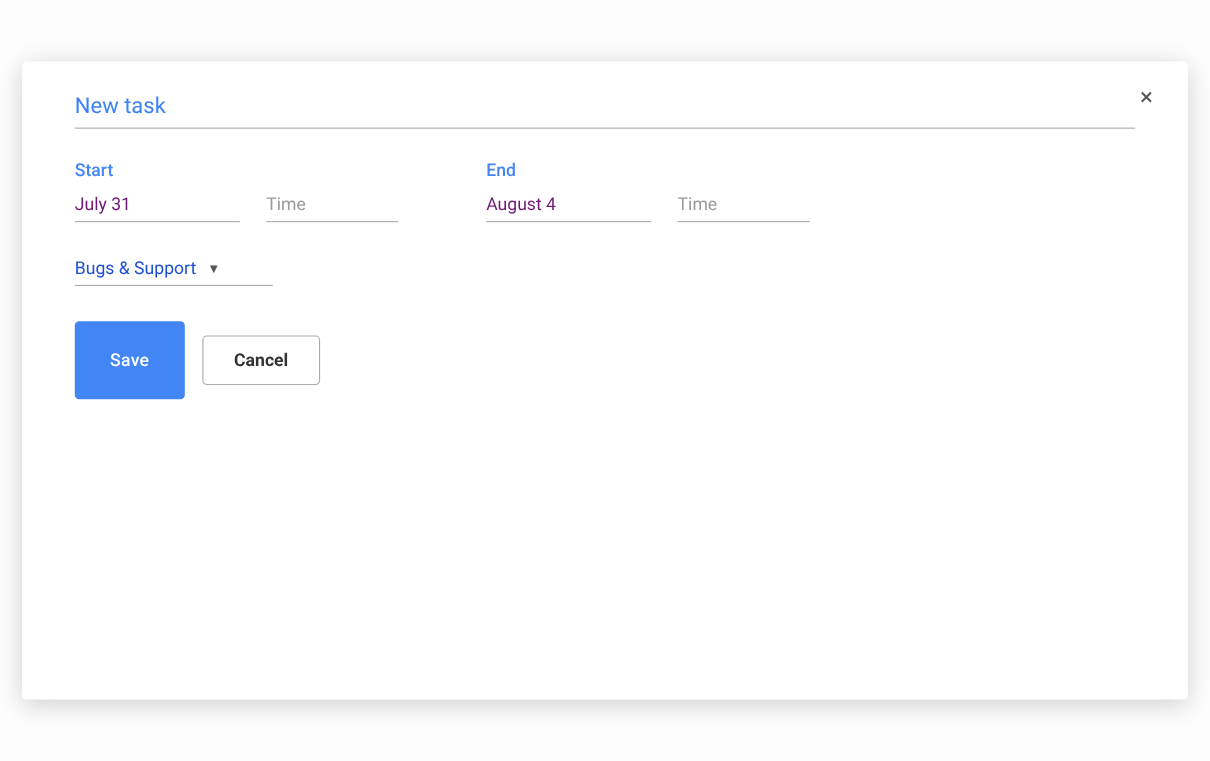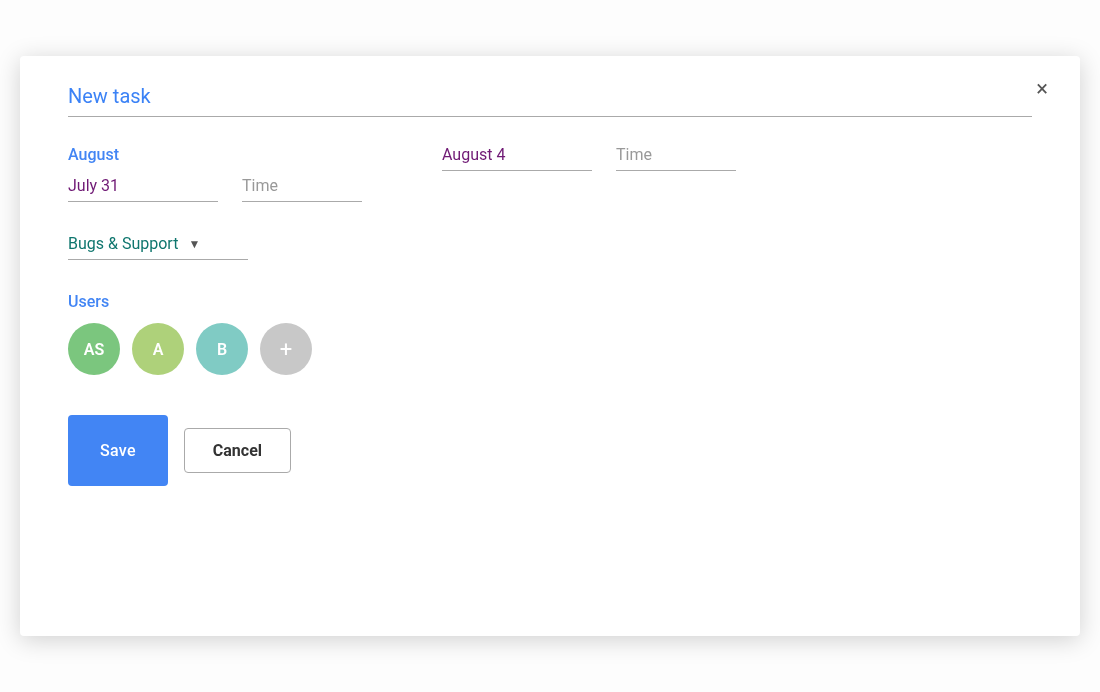--- a/index.html
+++ b/index.html
@@ -122,21 +122,21 @@
       gap: 8px;
       border-bottom: 1.5px solid #aaa;
       padding-bottom: 6px;
       cursor: pointer;
       width: fit-content;
       min-width: 180px;
     }
 
     .project-dropdown-label {
       font-size: 16px;
-      color: #0f766e;
+      color: #1d4ed8;
     }
 
     .dropdown-arrow {
       font-size: 12px;
       color: #555;
       margin-left: 2px;
     }
 
     .users-section {
       margin-bottom: 40px;
@@ -216,51 +216,43 @@
 
 <div class="dialog-overlay">
   <div class="dialog">
 
     <button class="close-btn">×</button>
 
     <input class="task-title-input" type="text" placeholder="New task" value="New task" style="">
 
     <div class="fields-row">
       <div class="field-group">
-        <div class="field-label">August</div>
+        <div class="field-label">Start</div>
         <div class="date-time-row">
           <input class="date-input" type="text" value="July 31" placeholder="Date" style="">
           <input class="time-input" type="text" placeholder="Time" style="">
         </div>
       </div>
 
       <div class="field-group">
+        <div class="field-label">End</div>
         <div class="date-time-row">
           <input class="date-input" type="text" value="August 4" placeholder="Date" style="">
           <input class="time-input" type="text" placeholder="Time" style="">
         </div>
       </div>
     </div>
 
     <div class="project-section">
       <div class="project-dropdown">
         <span class="project-dropdown-label">Bugs &amp; Support</span>
         <span class="dropdown-arrow">▼</span>
       </div>
     </div>
 
-    <div class="users-section">
-      <div class="field-label">Users</div>
-      <div class="users-avatars">
-        <div class="avatar avatar-as">AS</div>
-        <div class="avatar avatar-a">A</div>
-        <div class="avatar avatar-b">B</div>
-        <div class="avatar avatar-add">+</div>
-      </div>
-    </div>
 
     <div class="actions-row">
       <button class="save-btn">Save</button>
       <button class="cancel-btn">Cancel</button>
     </div>
 
   </div>
 </div>
 
 </body></html>

